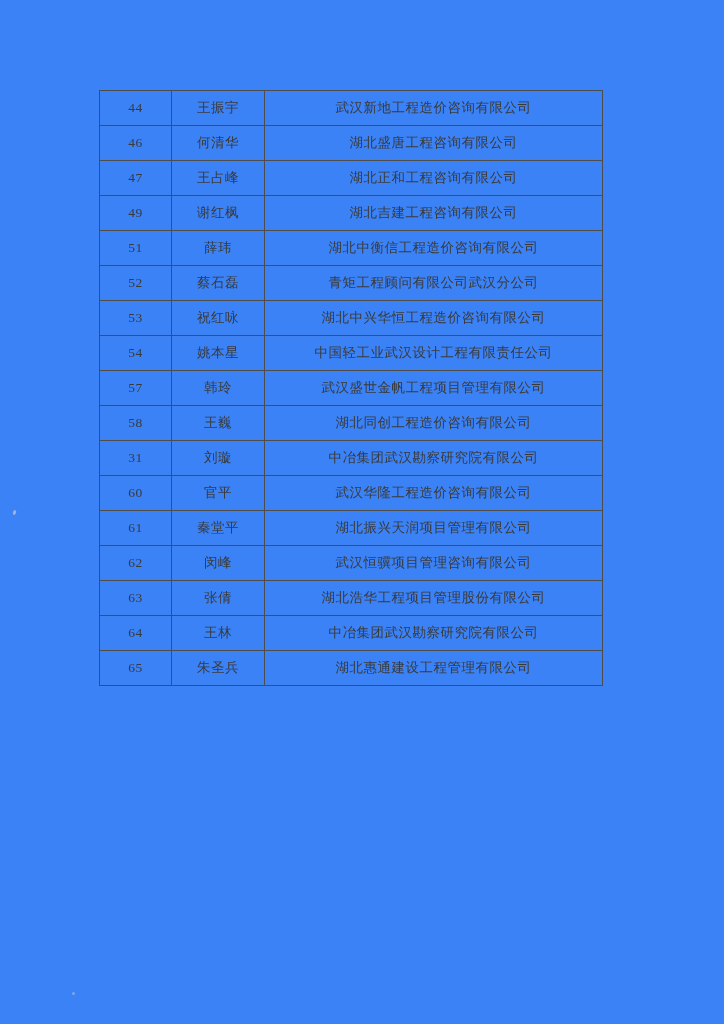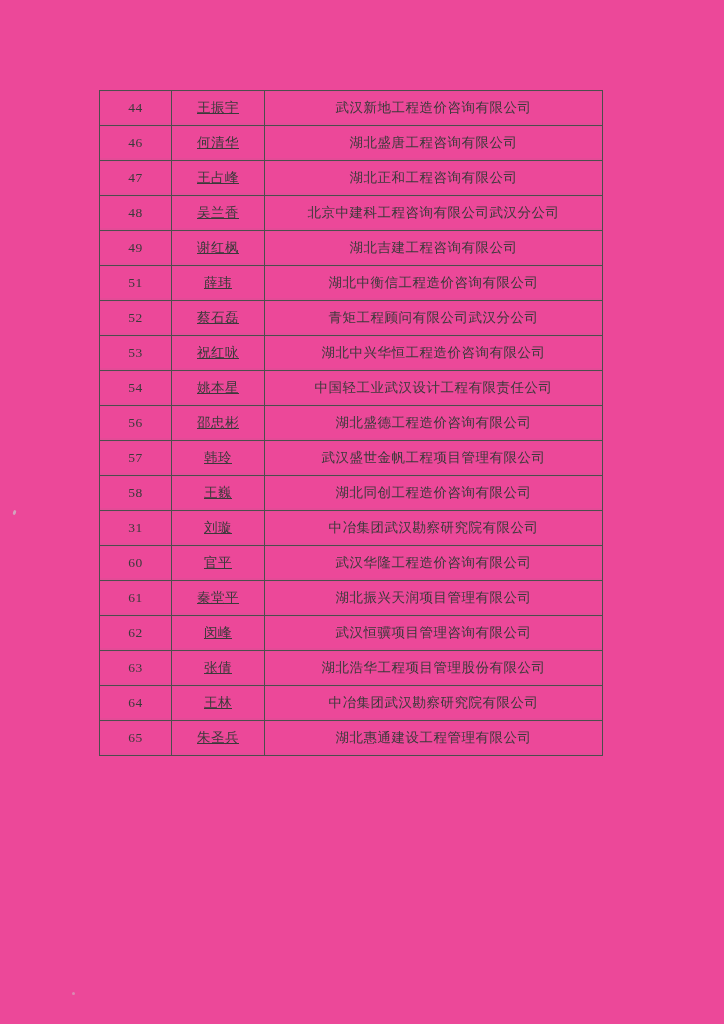--- a/index.html
+++ b/index.html
@@ -8,21 +8,21 @@
     width: 724px;
     height: 1024px;
     background: #ffffff;
     font-family: "Liberation Serif", "DejaVu Serif", serif;
   }
 
   .page {
     position: relative;
     width: 724px;
     height: 1024px;
-    background: #ec4899;
+    background: #3b82f6;
     overflow: hidden;
   }
 
   table.roster {
     position: absolute;
     left: 99px;
     top: 90px;
     width: 503px;
     border-collapse: collapse;
     table-layout: fixed;
@@ -36,21 +36,21 @@
     font-size: 13.5px;
     color: #3a3a3a;
     letter-spacing: 0.5px;
     
     box-shadow: inset 0 -2px 0 rgba(125,125,125,0.07), inset 0 1px 0 rgba(125,125,125,0.05);
     overflow: hidden;
     white-space: nowrap;
   }
 
   td.cell-no { letter-spacing: 0; }
-  td.cell-name { letter-spacing: 1px; text-decoration: underline; }
+  td.cell-name { letter-spacing: 1px; }
 
   
   .speck {
     position: absolute;
     background: #c9cbcc;
     border-radius: 50%;
   }
   .speck-1 { left: 13px; top: 510px; width: 3px; height: 5px; transform: rotate(20deg); opacity: .7; }
   .speck-2 { left: 72px; top: 992px; width: 3px; height: 3px; opacity: .5; }
 </style>
@@ -78,25 +78,20 @@
     <td class="cell-name">何清华</td>
     <td class="cell-company">湖北盛唐工程咨询有限公司</td>
   </tr>
 
   <tr>
     <td class="cell-no">47</td>
     <td class="cell-name">王占峰</td>
     <td class="cell-company">湖北正和工程咨询有限公司</td>
   </tr>
 
-  <tr>
-    <td class="cell-no">48</td>
-    <td class="cell-name">吴兰香</td>
-    <td class="cell-company">北京中建科工程咨询有限公司武汉分公司</td>
-  </tr>
 
   <tr>
     <td class="cell-no">49</td>
     <td class="cell-name">谢红枫</td>
     <td class="cell-company">湖北吉建工程咨询有限公司</td>
   </tr>
 
 
   <tr>
     <td class="cell-no">51</td>
@@ -116,25 +111,20 @@
     <td class="cell-company">湖北中兴华恒工程造价咨询有限公司</td>
   </tr>
 
   <tr>
     <td class="cell-no">54</td>
     <td class="cell-name">姚本星</td>
     <td class="cell-company">中国轻工业武汉设计工程有限责任公司</td>
   </tr>
 
 
-  <tr>
-    <td class="cell-no">56</td>
-    <td class="cell-name">邵忠彬</td>
-    <td class="cell-company">湖北盛德工程造价咨询有限公司</td>
-  </tr>
 
   <tr>
     <td class="cell-no">57</td>
     <td class="cell-name">韩玲</td>
     <td class="cell-company">武汉盛世金帆工程项目管理有限公司</td>
   </tr>
 
   <tr>
     <td class="cell-no">58</td>
     <td class="cell-name">王巍</td>

